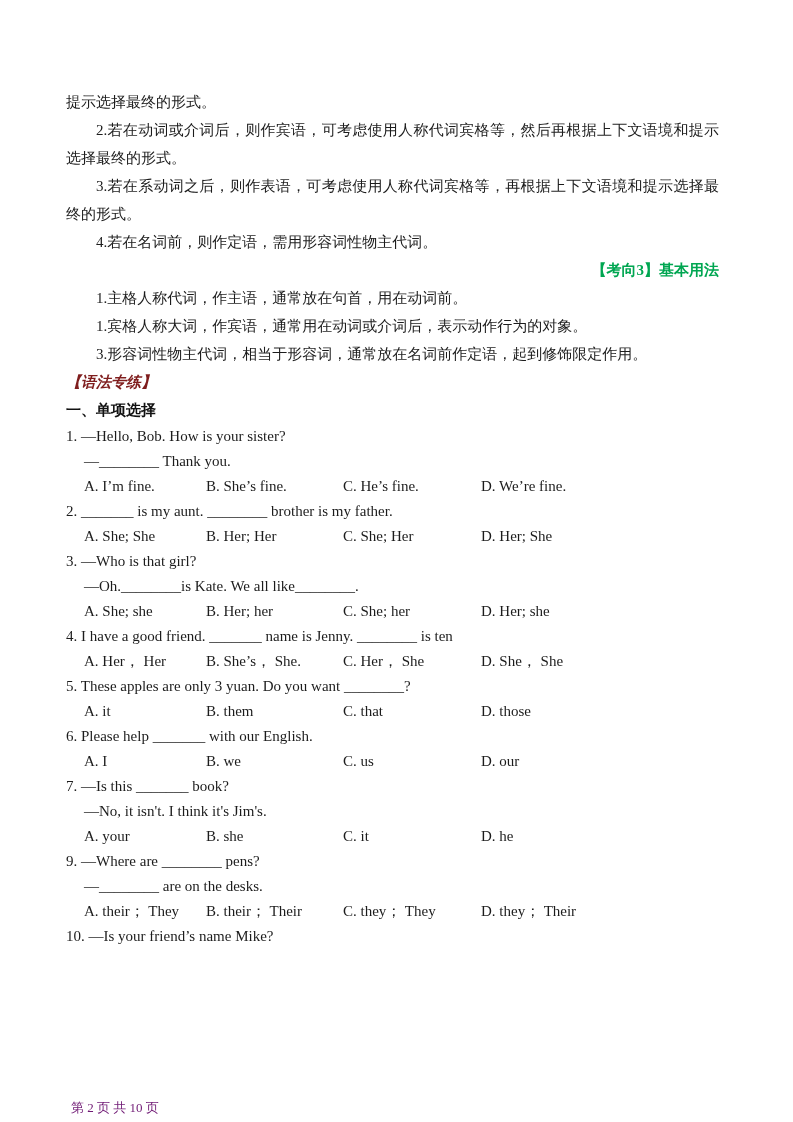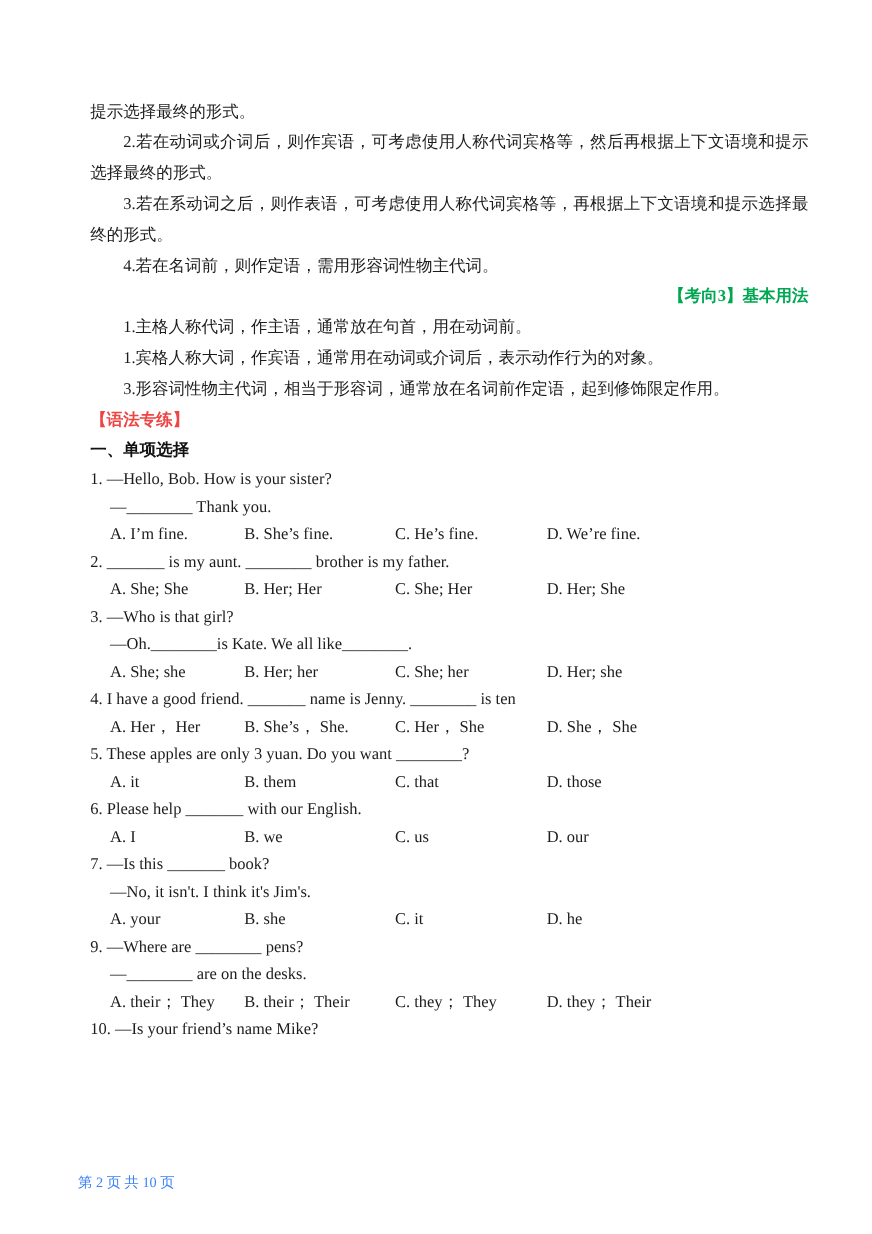--- a/index.html
+++ b/index.html
@@ -8,53 +8,53 @@
     width:793px;height:1122px;
     margin:0 auto;
     background:#ffffff;
     font-family:"Liberation Serif","DejaVu Serif",serif;
     font-size:15px;
     color:#1c1c1c;
     overflow:hidden;
   }
   .content{
     position:absolute;
-    left:82px;top:88px;
+    left:66px;top:88px;
     width:653px;
   }
   .para{
     line-height:28px;
     text-align:justify;
   }
   .para.indent{ text-indent:2em; }
   .sec-title{
     line-height:28px;
     font-weight:bold;
   }
   .sec-title.green{ color:#00A651;text-align:right; }
-  .sec-title.blue{ color:#ef4444; }
+  .sec-title.blue{ color:#7f1d1d;font-style:italic; }
   .sub-title{
     line-height:28px;
     font-weight:bold;
     color:#111;
   }
   .quiz{ line-height:25px; }
   .q-line{ white-space:pre-wrap; }
   .q-line.dialog{ padding-left:18px; }
   .opts{
     display:grid;
     grid-template-columns:122px 137px 138px auto;
     padding-left:18px;
   }
   .opt{ white-space:pre; }
   .footer{
     position:absolute;
-    left:71px;top:1066px;
+    left:71px;top:1099px;
     font-size:13px;
-    color:#3b82f6;
+    color:#701a75;
     font-family:"Liberation Serif","DejaVu Serif",serif;
   }
 </style>
 </head>
 <body>
 
 <div class="page">
   <div class="content">
 
     <div class="para">提示选择最终的形式。</div>

